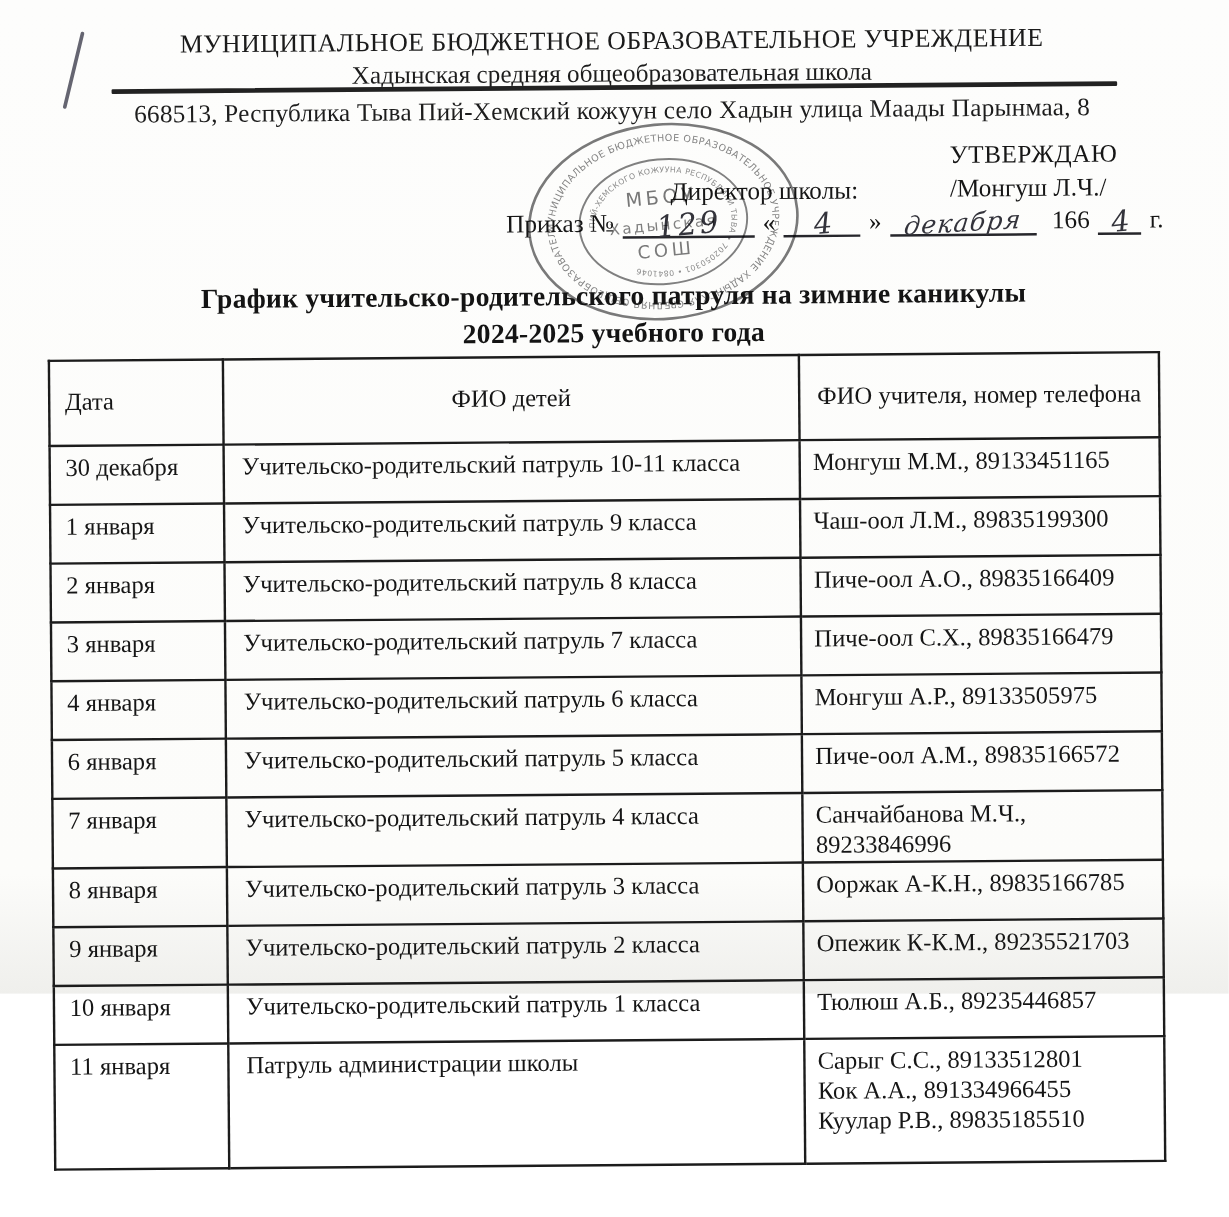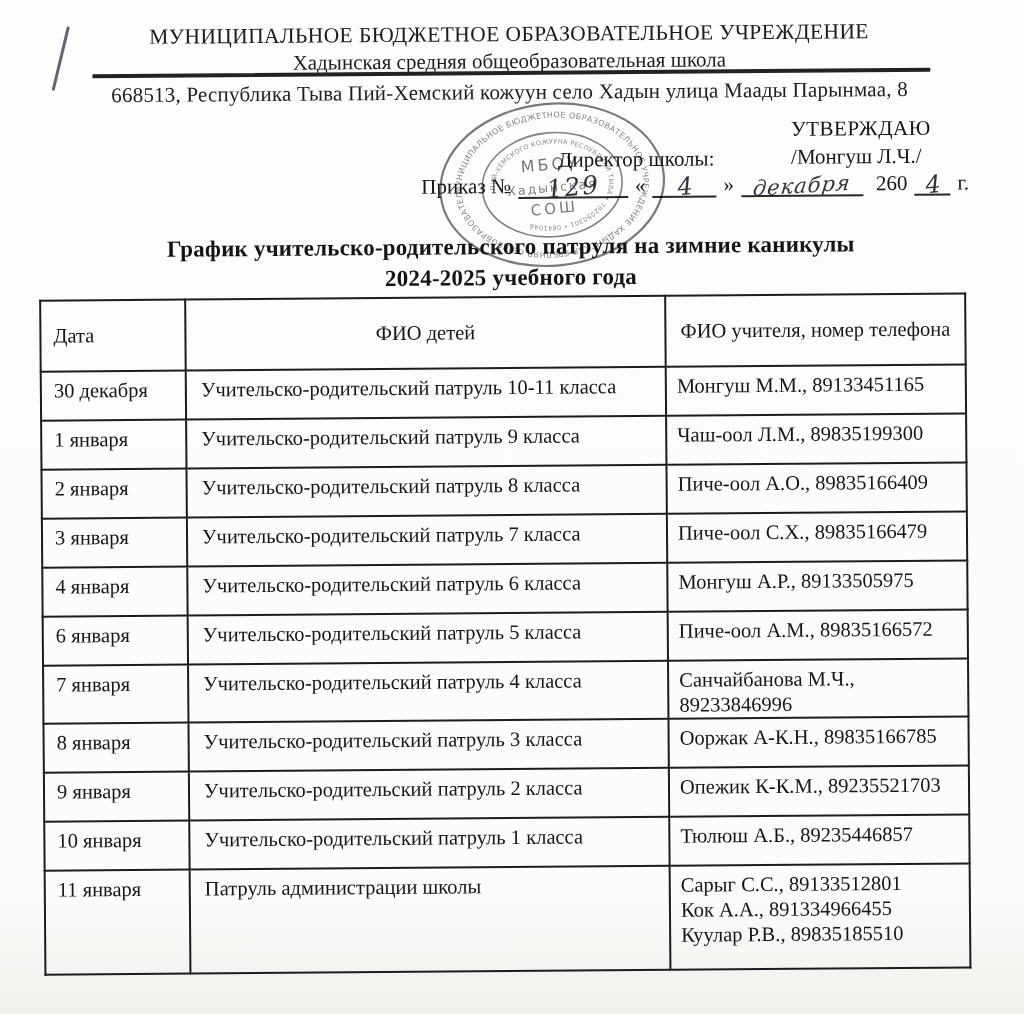--- a/index.html
+++ b/index.html
@@ -4,21 +4,21 @@
 <style>
   * { margin: 0; padding: 0; box-sizing: border-box; }
   html, body { width: 1024px; height: 1014px; overflow: hidden; }
   body {
     background: #ffffff;
     font-family: "Liberation Serif", "DejaVu Serif", serif;
     color: #161616;
   }
   .sheet {
     position: relative;
-    width: 1024px; height: 1014px;
+    width: 1024px; height: 828px;
     background: linear-gradient(180deg, #fdfdfc 0%, #fcfcfa 88%, #efefec 100%);
   }
   .rot {
     position: absolute; inset: 0;
     transform: rotate(-0.45deg);
     transform-origin: 50% 40%;
   }
   
   .org1 {
     position: absolute; top: 22px; left: 0; width: 100%;
@@ -126,21 +126,21 @@
     <div class="director-label">Директор школы:</div>
     <div class="director-name">/Монгуш Л.Ч./</div>
 
     <div class="order-line">
       <span>Приказ №</span>
       <span class="uline u-num"><span class="hw hw-num">129</span></span>
       <span>«</span>
       <span class="uline u-day"><span class="hw hw-day">4</span></span>
       <span>»</span>
       <span class="uline u-month"><span class="hw hw-month">декабря</span></span>
-      <span class="year-prefix">260</span>
+      <span class="year-prefix">166</span>
       <span class="uline u-year"><span class="hw hw-year">4</span></span>
       <span>г.</span>
     </div>
 
     <div class="stamp">
       <svg viewBox="0 0 236 180" xmlns="http://www.w3.org/2000/svg">
         <defs>
           <path id="ringPath" d="M 27 89 A 91 67 0 1 1 209 89 A 91 67 0 1 1 27 89" fill="none"></path>
           <path id="innerRingPath" d="M 61 89 A 57 41 0 1 1 175 89 A 57 41 0 1 1 61 89" fill="none"></path>
         </defs>

